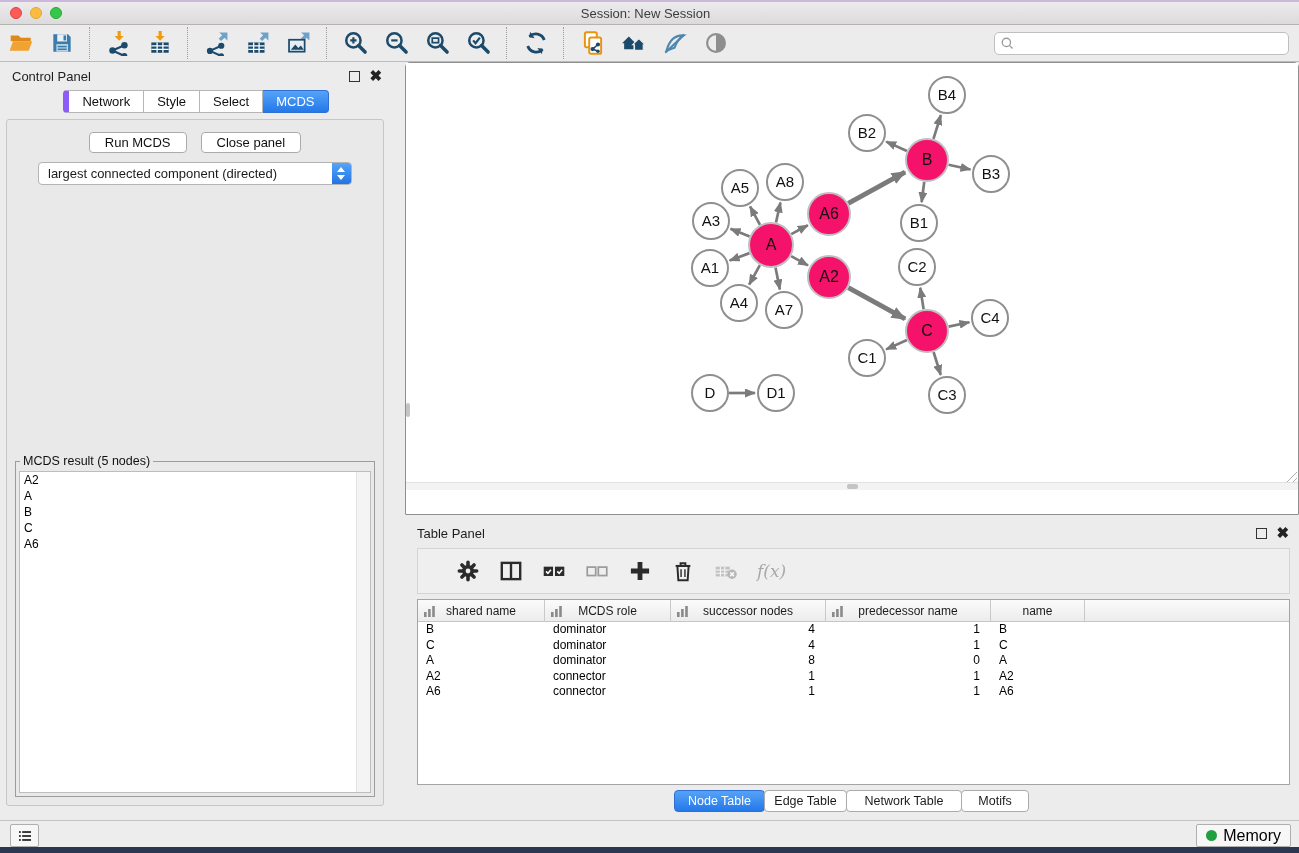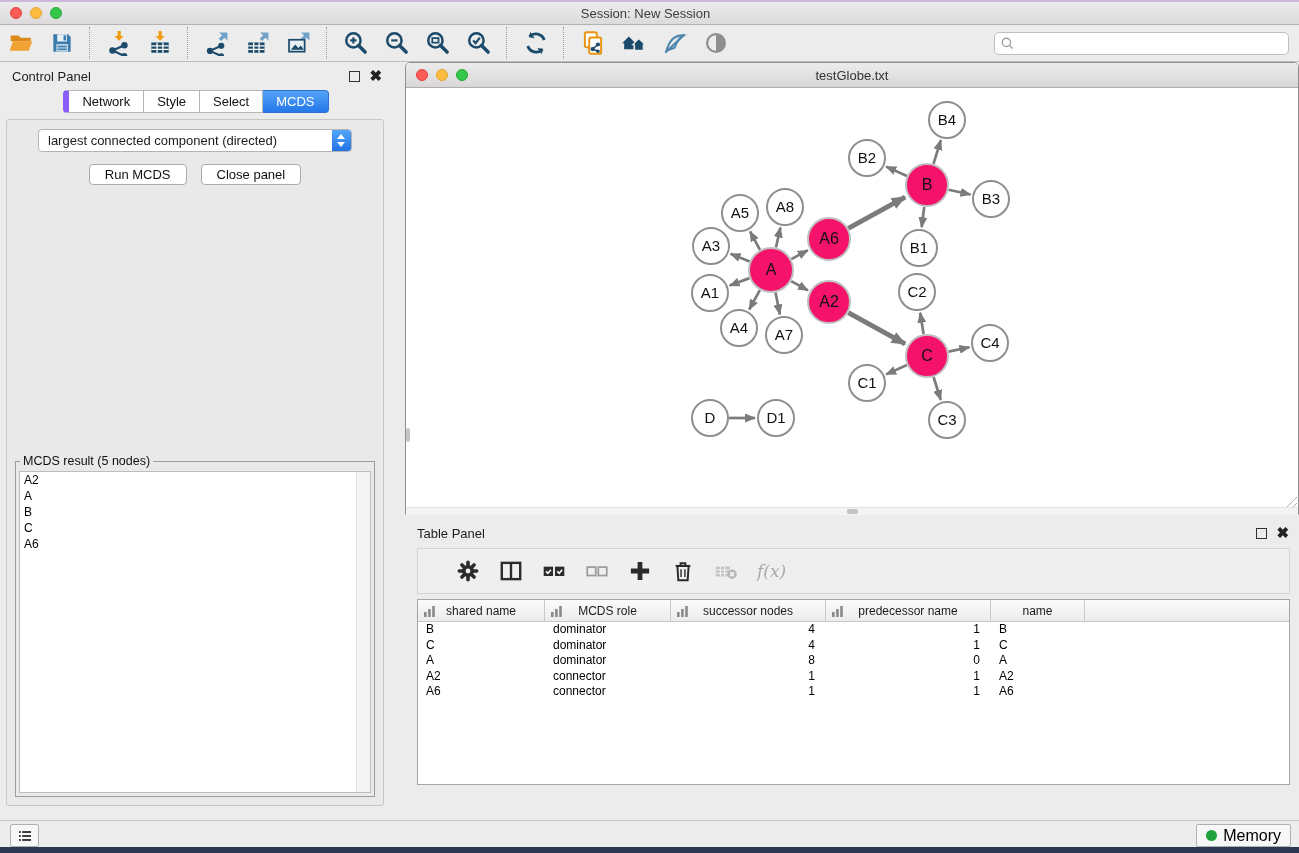--- a/index.html
+++ b/index.html
@@ -255,54 +255,46 @@
     </div>
     <div id="cptabs">
         <div class="seg" id="cpseg">
           <span class="tab">Network</span>
           <span class="tab">Style</span>
           <span class="tab">Select</span>
           <span class="tab active">MCDS</span>
         </div>
       </div>
     <div id="cpcontent">
+      <div id="cpbtns">
+        <button class="macbtn">Run MCDS</button>
+        <button class="macbtn">Close panel</button>
+      </div>
       <div id="critsel">
         <span class="selval">largest connected component (directed)</span>
         <span class="spinner">
             <span class="up"></span>
             <span class="dn"></span>
           </span>
-      </div>
-      <div id="cpbtns">
-        <button class="macbtn">Run MCDS</button>
-        <button class="macbtn">Close panel</button>
       </div>
       <fieldset id="resultbox">
         <legend>MCDS result (5 nodes)</legend>
         <div id="resultlist">
           <div class="item">A2</div>
             <div class="item">A</div>
             <div class="item">B</div>
             <div class="item">C</div>
             <div class="item">A6</div>
             <div class="vtrack"></div>
         </div>
       </fieldset>
     </div>
   </div>
 
   <div id="netwin">
-    <div id="nettitle">
-      <div class="tl-group">
-        <span class="tl red"></span>
-        <span class="tl yellow"></span>
-        <span class="tl green"></span>
-      </div>
-      <span class="wtitle">testGlobe.txt</span>
-    </div>
     <div id="netcanvas">
       <svg id="graphsvg" width="892" height="420">
           <defs>
             <marker id="arw" markerUnits="userSpaceOnUse" markerWidth="11" markerHeight="9" refX="10" refY="4.5" orient="auto">
               <path d="M0 0L11 4.5L0 9z" fill="#7B7B7B"></path>
             </marker>
             <marker id="arwT" markerUnits="userSpaceOnUse" markerWidth="15" markerHeight="12" refX="13.5" refY="6" orient="auto">
               <path d="M0 0L15 6L0 12z" fill="#7B7B7B"></path>
             </marker>
           </defs>
@@ -561,20 +553,26 @@
           </div>
           <div class="trow">
             <div class="tcell" style="width: 127px; text-align: left; padding: 0px 0px 0px 8px;">A6</div>
             <div class="tcell" style="width: 126px; text-align: left; padding: 0px 0px 0px 8px;">connector</div>
             <div class="tcell" style="width: 155px; text-align: right; padding: 0px 11px 0px 0px;">1</div>
             <div class="tcell" style="width: 165px; text-align: right; padding: 0px 11px 0px 0px;">1</div>
             <div class="tcell" style="width: 94px; text-align: left; padding: 0px 0px 0px 8px;">A6</div>
           </div>
         </div>
     </div>
+    <div id="tptabs">
+        <span class="btab active" style="width: 91px;">Node Table</span>
+        <span class="btab" style="width: 83px;">Edge Table</span>
+        <span class="btab" style="width: 116px;">Network Table</span>
+        <span class="btab" style="width: 68px;">Motifs</span>
+      </div>
   </div>
 
   <div id="statusbar">
     <div id="listbtn">
         <svg viewBox="0 0 24 24">
           <g fill="#2B2B2B">
             <rect x="4" y="5.5" width="2.4" height="2.4"></rect>
             <rect x="8.2" y="5.5" width="11.8" height="2.4"></rect>
             <rect x="4" y="10.8" width="2.4" height="2.4"></rect>
             <rect x="8.2" y="10.8" width="11.8" height="2.4"></rect>

